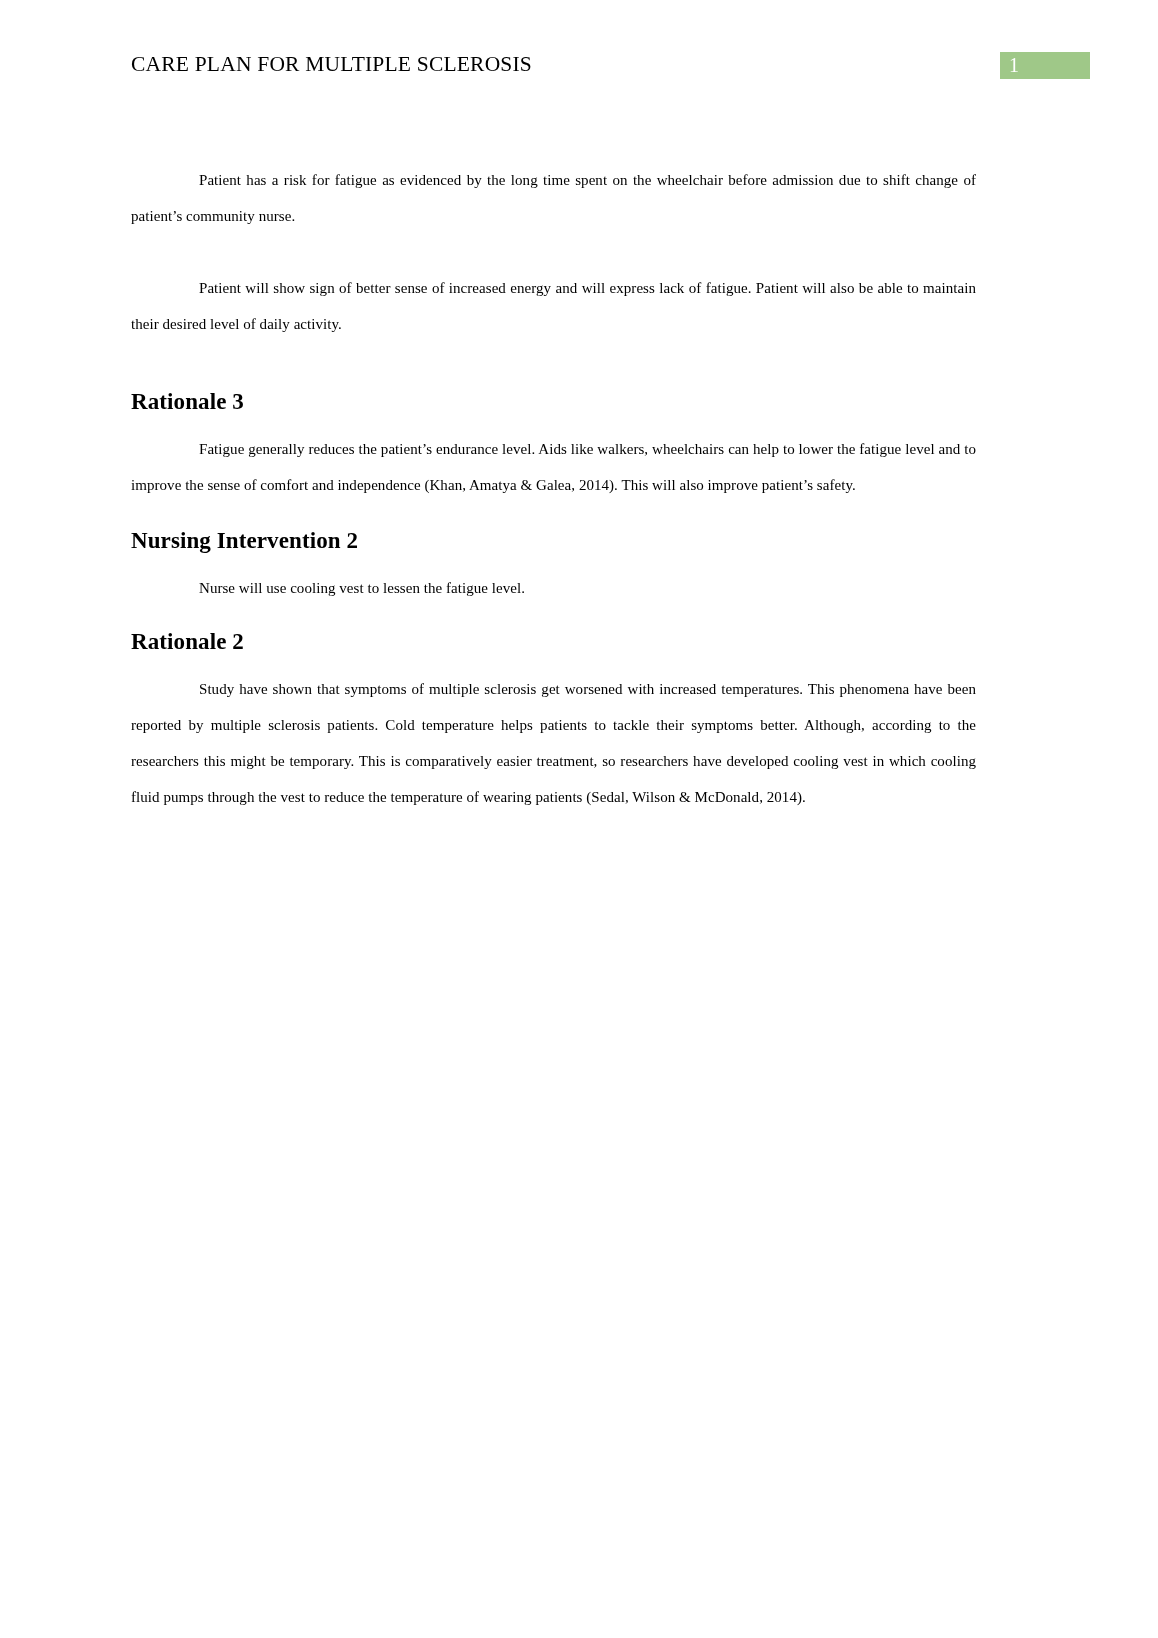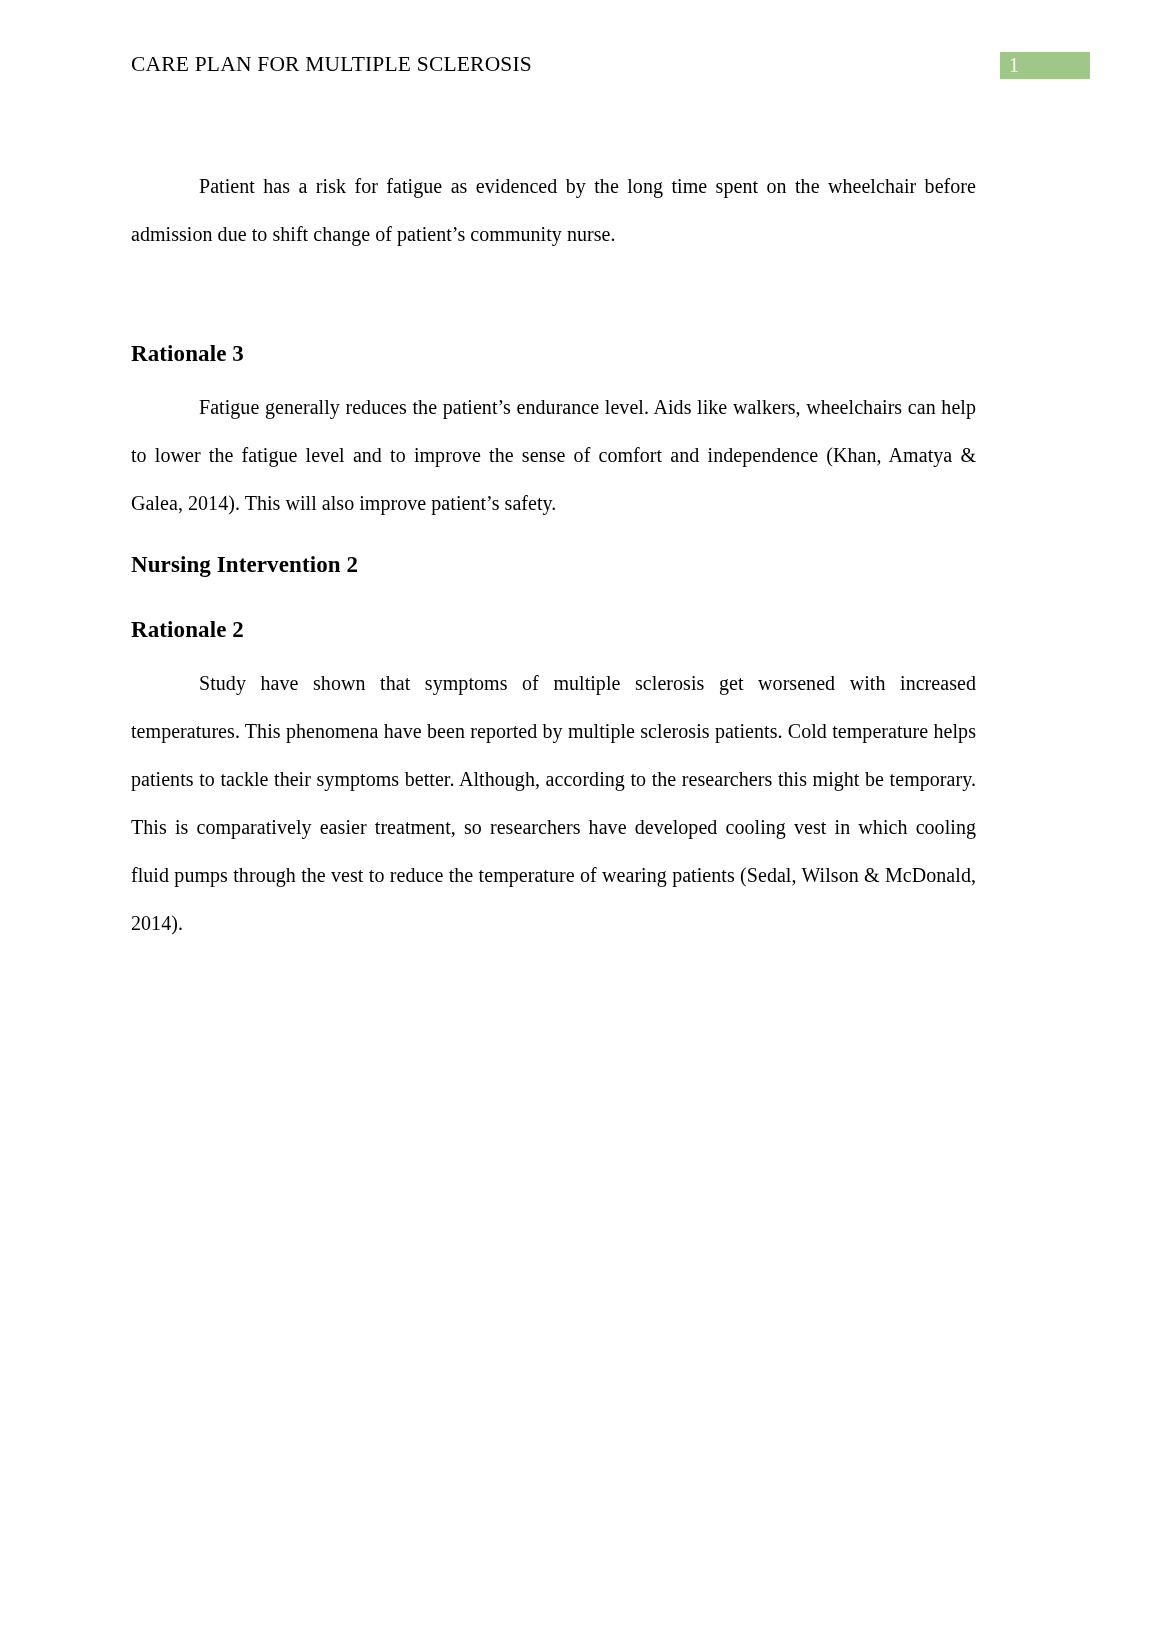--- a/index.html
+++ b/index.html
@@ -66,21 +66,21 @@
   h2.section-heading {
     font-size: 23px;
     font-weight: bold;
     margin: 0 0 0 0;
     padding: 0;
     line-height: 1.35;
     letter-spacing: 0.1px;
   }
 
   p.body-paragraph {
-    font-size: 20px;
+    font-size: 15px;
     line-height: 2.4;
     text-align: justify;
     text-justify: inter-word;
     margin: 0;
     padding: 0;
     text-indent: 68px;
     letter-spacing: 0.05px;
   }
 
   
@@ -107,35 +107,37 @@
   <div class="doc-body">
 
     <div class="block">
       <div class="gap-after-heading"></div>
       <p class="body-paragraph">Patient has a risk for fatigue as evidenced by the long time spent on the wheelchair before admission due to shift change of patient’s community nurse.</p>
     </div>
     <div class="gap-after-para"></div>
 
     <div class="block">
       <div class="gap-after-heading"></div>
+      <p class="body-paragraph">Patient will show sign of better sense of increased energy and will express lack of fatigue. Patient will also be able to maintain their desired level of daily activity.</p>
     </div>
     <div class="gap-after-para"></div>
 
     <div class="gap-after-para"></div>
 
     <div class="block">
       <h2 class="section-heading">Rationale 3</h2>
       <div class="gap-after-heading"></div>
       <p class="body-paragraph">Fatigue generally reduces the patient’s endurance level. Aids like walkers, wheelchairs can help to lower the fatigue level and to improve the sense of comfort and independence (Khan, Amatya &amp; Galea, 2014). This will also improve patient’s safety.</p>
     </div>
     <div class="gap-after-para"></div>
 
     <div class="block">
       <h2 class="section-heading">Nursing Intervention 2</h2>
       <div class="gap-after-heading"></div>
+      <p class="body-paragraph">Nurse will use cooling vest to lessen the fatigue level.</p>
     </div>
     <div class="gap-after-para-sm"></div>
 
     <div class="block">
       <h2 class="section-heading">Rationale 2</h2>
       <div class="gap-after-heading"></div>
       <p class="body-paragraph">Study have shown that symptoms of multiple sclerosis get worsened with increased temperatures. This phenomena have been reported by multiple sclerosis patients. Cold temperature helps patients to tackle their symptoms better. Although, according to the researchers this might be temporary. This is comparatively easier treatment, so researchers have developed cooling vest in which cooling fluid pumps through the vest to reduce the temperature of wearing patients (Sedal, Wilson &amp; McDonald, 2014).</p>
     </div>
 
   </div>

